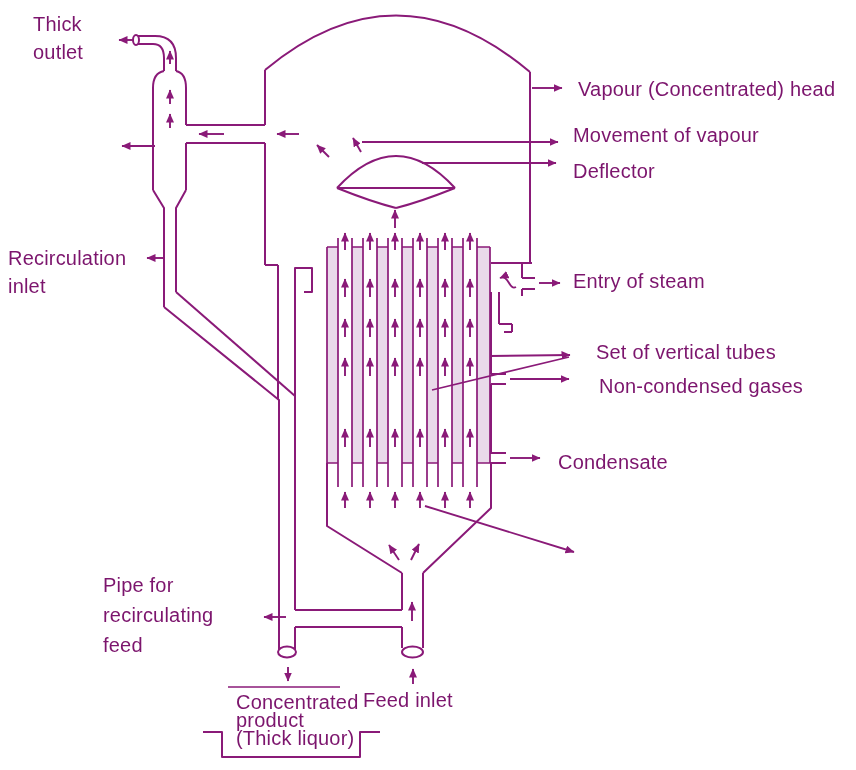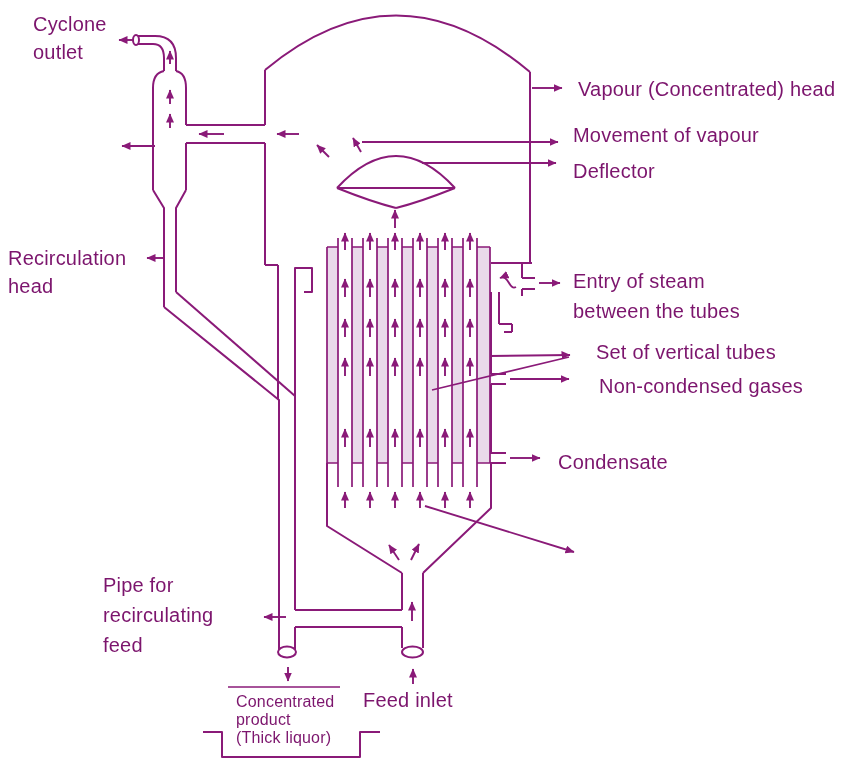--- a/index.html
+++ b/index.html
@@ -17,21 +17,21 @@
   .ln{stroke:var(--line-color);stroke-width:2;fill:none;stroke-linejoin:round;}
   .thin{stroke-width:1.7;}
   .shade{fill:var(--shade-color);stroke:none;}
   .arr{stroke:var(--line-color);stroke-width:1.9;fill:none;marker-end:url(#ah);}
   .mouth{fill:var(--background);stroke:var(--line-color);stroke-width:2;}
   #ah path{fill:var(--line-color);}
   .lbl{
     position:absolute;color:var(--text-color);font-size:20px;line-height:28px;
     white-space:nowrap;letter-spacing:0.2px;
   }
-  .lbl.small{font-size:16px;line-height:18px;}
+  .lbl.small{font-size:20px;line-height:18px;}
   .lbl.lh30 div{line-height:30px;}
 </style>
 </head>
 <body>
 
 <div id="stage">
 
 <svg id="art" width="856" height="770" viewBox="0 0 856 770">
   <defs>
     <marker id="ah" markerUnits="userSpaceOnUse" markerWidth="10" markerHeight="9" refX="8.5" refY="4" orient="auto">
@@ -174,26 +174,26 @@
     <path class="arr" d="M286,617 H264"></path>
   </g>
 
   <g>
     <path class="ln" d="M203,732 H222 V757 H360 V732 H380"></path>
     <path class="ln thin" d="M228,687 H340"></path>
   </g>
 </svg>
 
 <div class="lbl" style="left:33px;top:10px">
-  <div>Cyclone</div>
+  <div>Thick</div>
   <div>outlet</div>
 </div>
 <div class="lbl" style="left:8px;top:244px">
   <div>Recirculation</div>
-  <div>head</div>
+  <div>inlet</div>
 </div>
 <div class="lbl lh30" style="left:103px;top:570px">
   <div>Pipe for</div>
   <div>recirculating</div>
   <div>feed</div>
 </div>
 <div class="lbl small" style="left:236px;top:693px">
   <div>Concentrated</div>
   <div>product</div>
   <div>(Thick liquor)</div>
@@ -205,21 +205,20 @@
   <div>Vapour (Concentrated) head</div>
 </div>
 <div class="lbl" style="left:573px;top:121px">
   <div>Movement of vapour</div>
 </div>
 <div class="lbl" style="left:573px;top:157px">
   <div>Deflector</div>
 </div>
 <div class="lbl lh30" style="left:573px;top:266px">
   <div>Entry of steam</div>
-  <div>between the tubes</div>
 </div>
 <div class="lbl" style="left:596px;top:338px">
   <div>Set of vertical tubes</div>
 </div>
 <div class="lbl" style="left:599px;top:372px">
   <div>Non-condensed gases</div>
 </div>
 <div class="lbl" style="left:558px;top:448px">
   <div>Condensate</div>
 </div>

